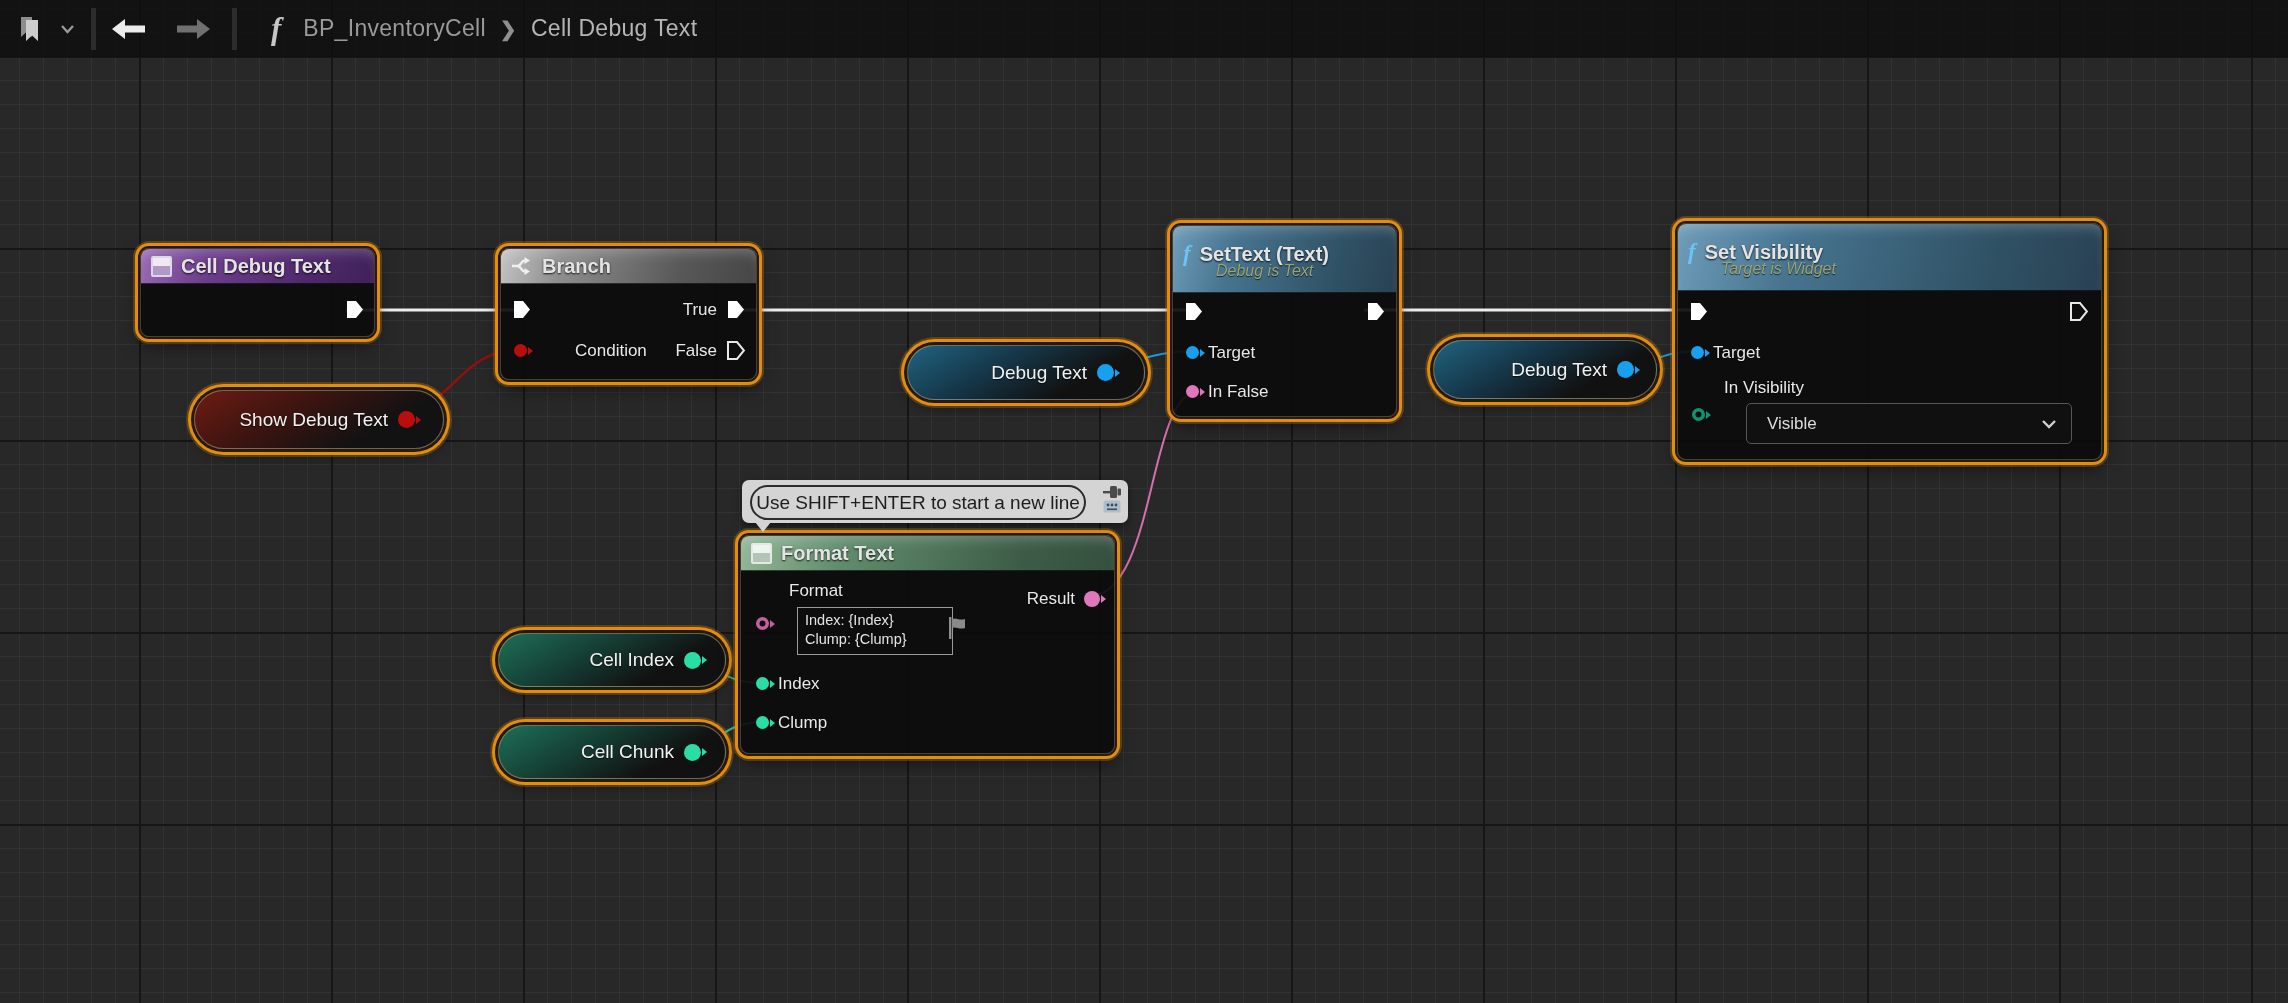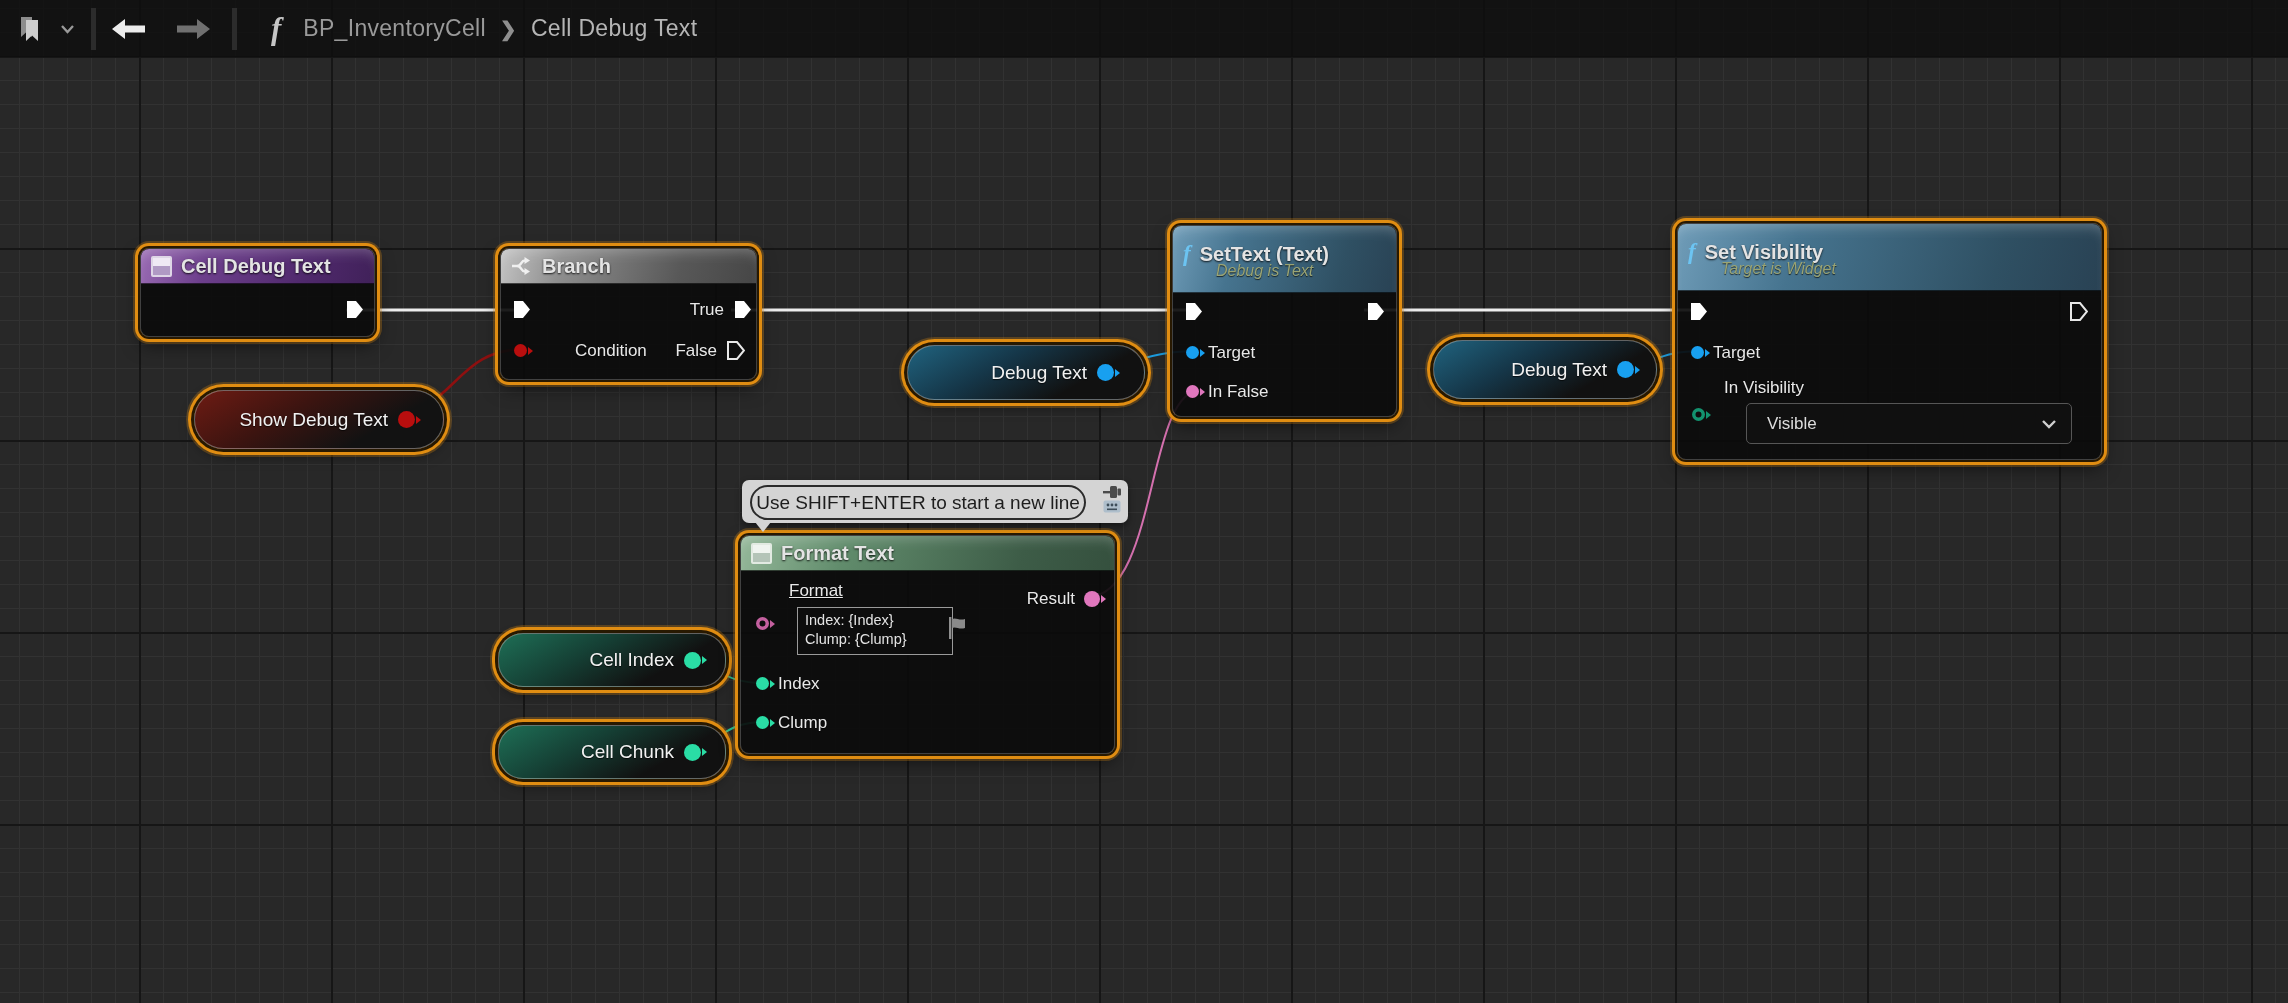--- a/index.html
+++ b/index.html
@@ -81,21 +81,21 @@
   .pill{
     position:absolute;border-radius:999px;
     border:1.5px solid rgba(165,165,165,.55);
     box-shadow:0 0 0 3px rgba(20,12,0,.9),0 0 0 6px #e08d12,0 0 0 8px rgba(224,141,18,.28),0 6px 14px rgba(0,0,0,.5);
     display:flex;align-items:center;justify-content:flex-end;gap:10px;
     z-index:10;
   }
   .pill .plabel{font-size:19px;color:#f2f2f2;}
   .pill.boolv{background:linear-gradient(150deg,#6e1b13 0%,#3c1410 38%,#121212 72%);}
   .pill.textv{background:linear-gradient(150deg,#20637f 0%,#153648 38%,#111 72%);}
-  .pill.intv{background:linear-gradient(150deg,#1e6f56 0%,#153f34 38%,#111 72%);border-radius:25px;}
+  .pill.intv{background:linear-gradient(150deg,#1e6f56 0%,#153f34 38%,#111 72%);}
 
   
   .dropdown{
     position:absolute;background:#101010;border:1.5px solid #565656;border-radius:5px;
     display:flex;align-items:center;justify-content:space-between;
     padding:0 14px 0 20px;cursor:pointer;
   }
   .dropdown .dval{font-size:17px;color:#dcdcdc;}
 
   
@@ -162,21 +162,21 @@
     </div>
     <div class="prow" style="left:11px;top:50px;">
       <svg class="exec" width="19" height="21">
           <polygon points="2,2 11,2 18,10.5 11,19 2,19" fill="#fff"></polygon>
         </svg>
     </div>
     <div class="prow" style="left:13px;top:91px;gap:48px;">
       <span class="dpin c-red"></span>
       <span class="plabel">Condition</span>
     </div>
-    <div class="prow right" style="right:4px;top:50px;margin-left:8px;">
+    <div class="prow right" style="right:11px;top:50px;margin-left:8px;">
       <span class="plabel">True</span>
       <svg class="exec" width="19" height="21">
           <polygon points="2,2 11,2 18,10.5 11,19 2,19" fill="#fff"></polygon>
         </svg>
     </div>
     <div class="prow right" style="right:11px;top:91px;">
       <span class="plabel">False</span>
       <svg class="exec" width="19" height="21">
           <polygon points="2,2 11,2 18,10.5 11,19 2,19" fill="none" stroke="#e8e8e8" stroke-width="2"></polygon>
         </svg>
@@ -285,21 +285,21 @@
       </svg>
     </span>
     <span class="tail"></span>
   </div>
 
   <div class="node" style="left:740px;top:535px;width:373px;height:217px;">
     <div class="nhead green">
       <span class="widget-icon green-ic"></span>
       <span class="ntitle">Format Text</span>
     </div>
-    <div class="plabel" style="position:absolute;left:48px;top:45px;text-decoration:underline;">Format</div>
+    <div class="plabel" style="position:absolute;left:48px;top:45px;">Format</div>
     <div class="prow right" style="right:14px;top:52px;">
       <span class="plabel">Result</span>
       <span class="dpin c-pink" style="width:16px;height:16px;flex-basis:16px;"></span>
     </div>
     <div class="prow" style="left:15px;top:77px;">
       <span class="dpin hollow c-pinkh"></span>
     </div>
     <div class="fmtbox" style="left:56px;top:71px;width:140px;height:40px;">Index: {Index}
 Clump: {Clump}</div>
     <span style="position:absolute;left:207px;top:80px;">

